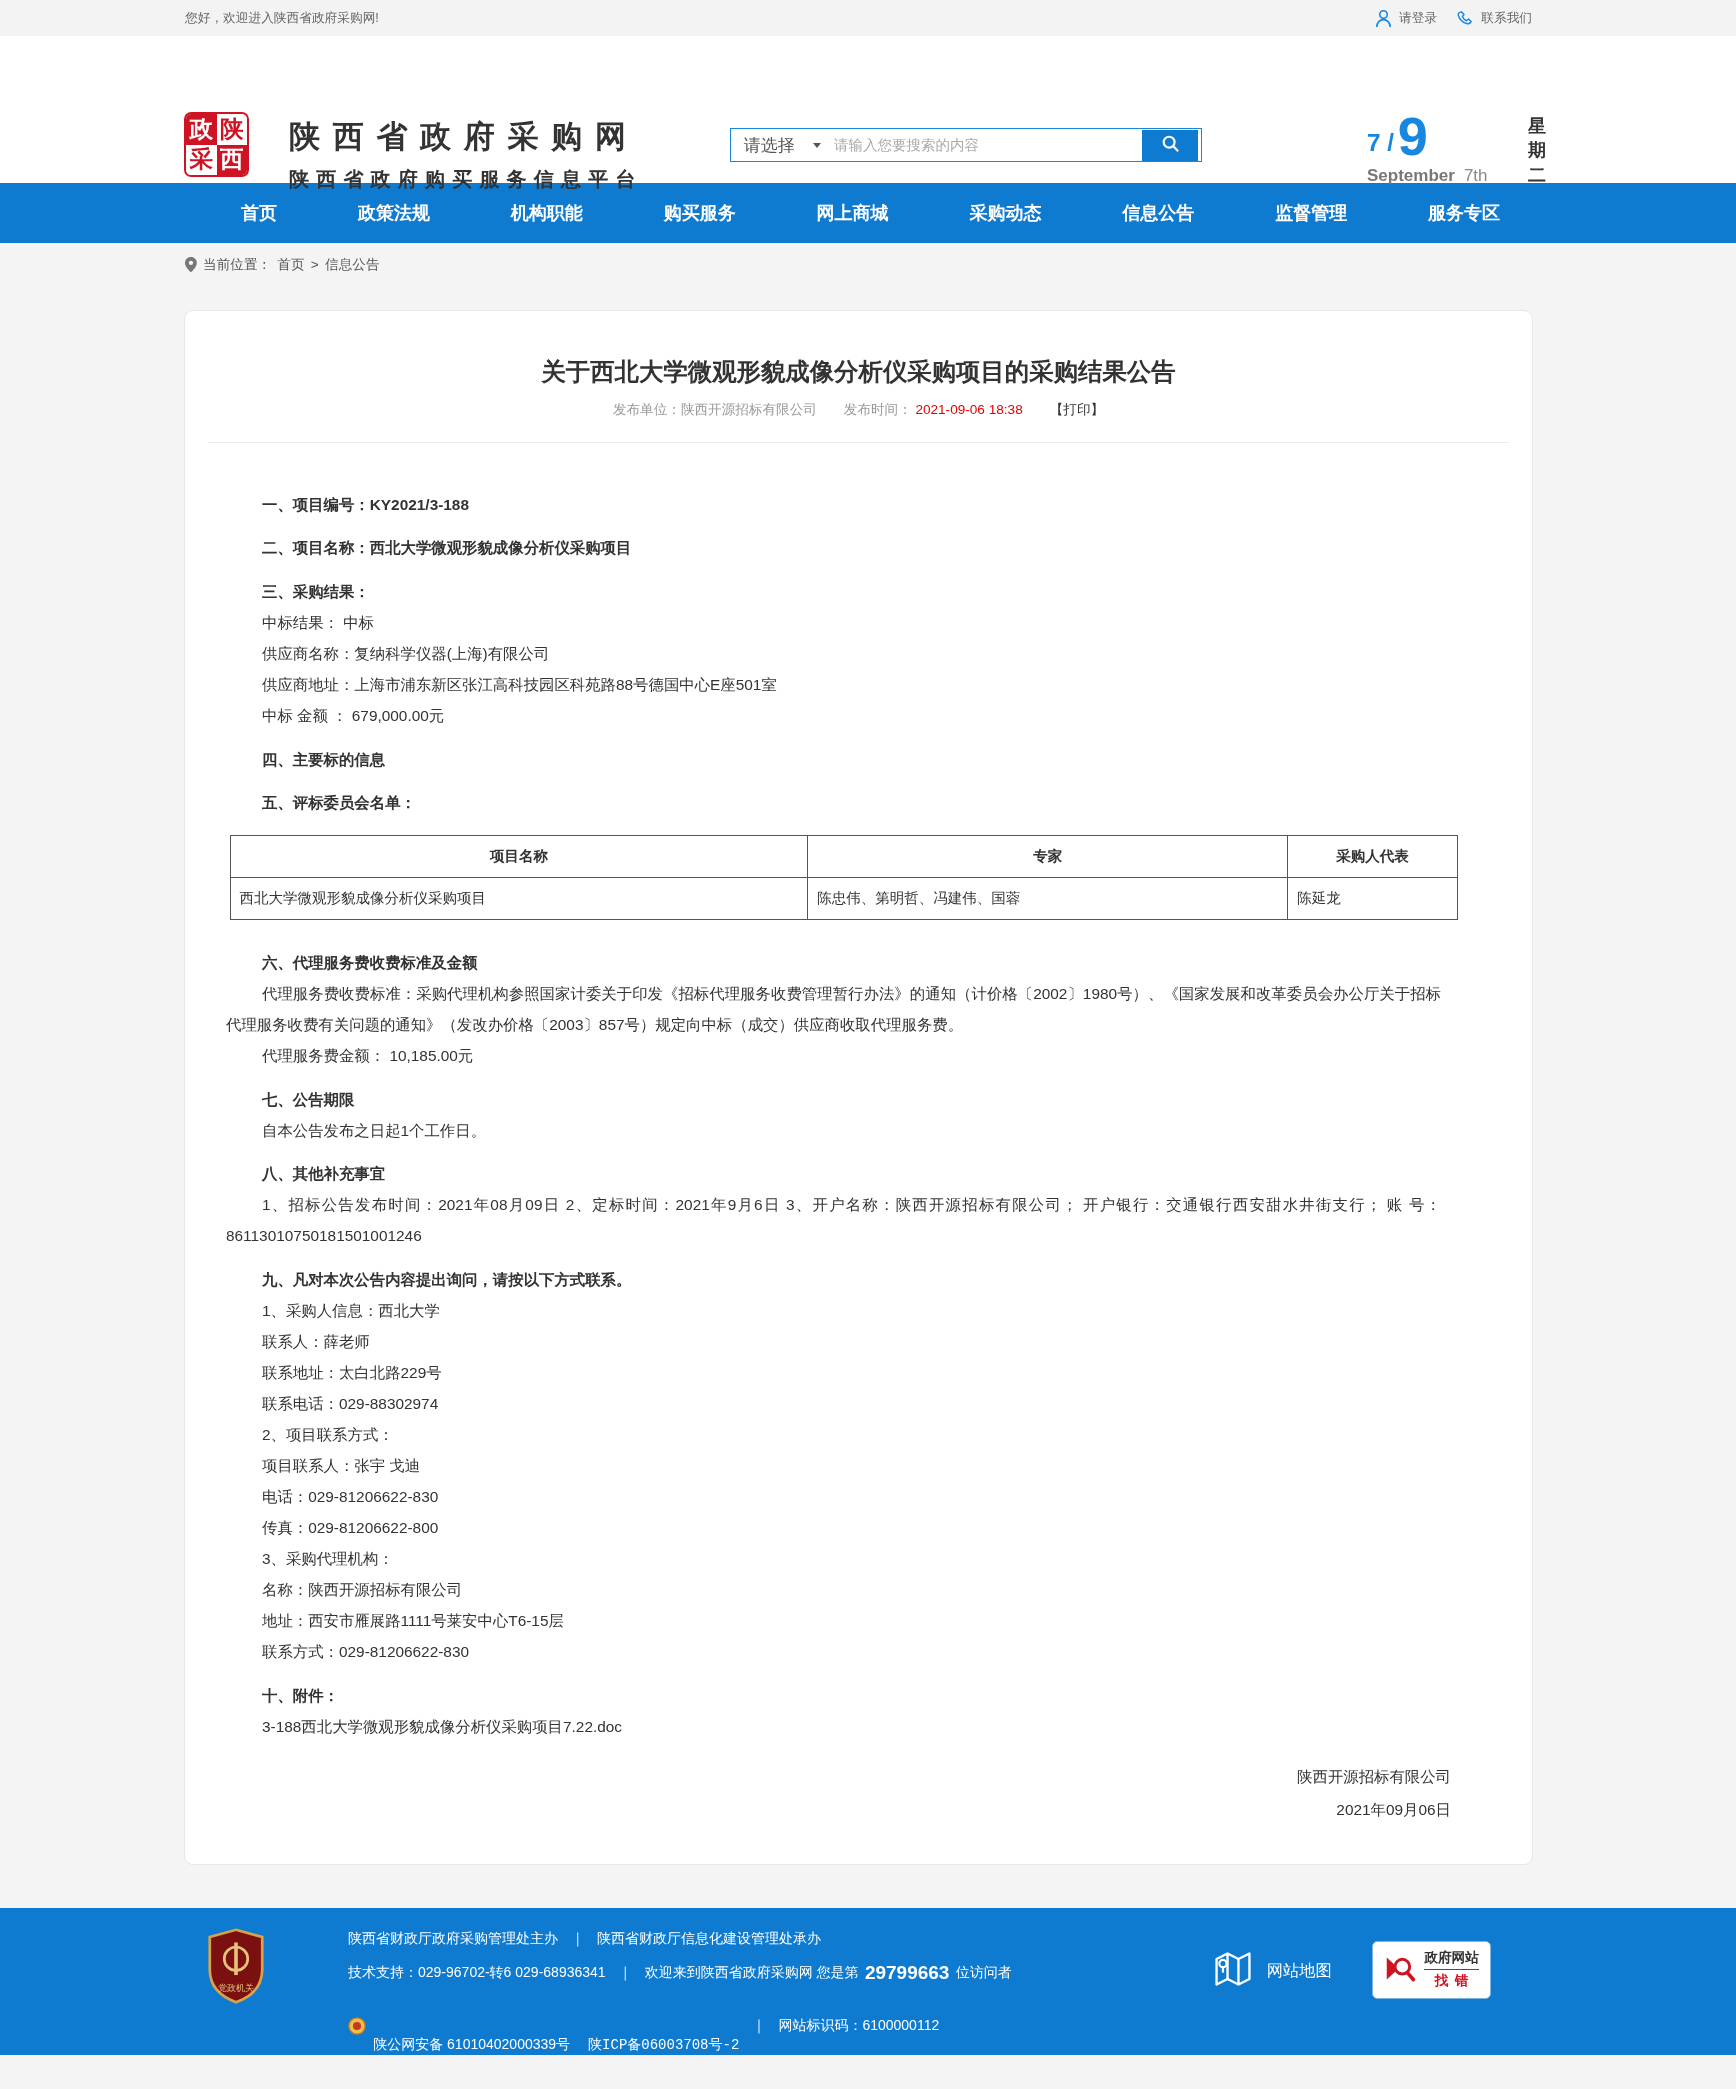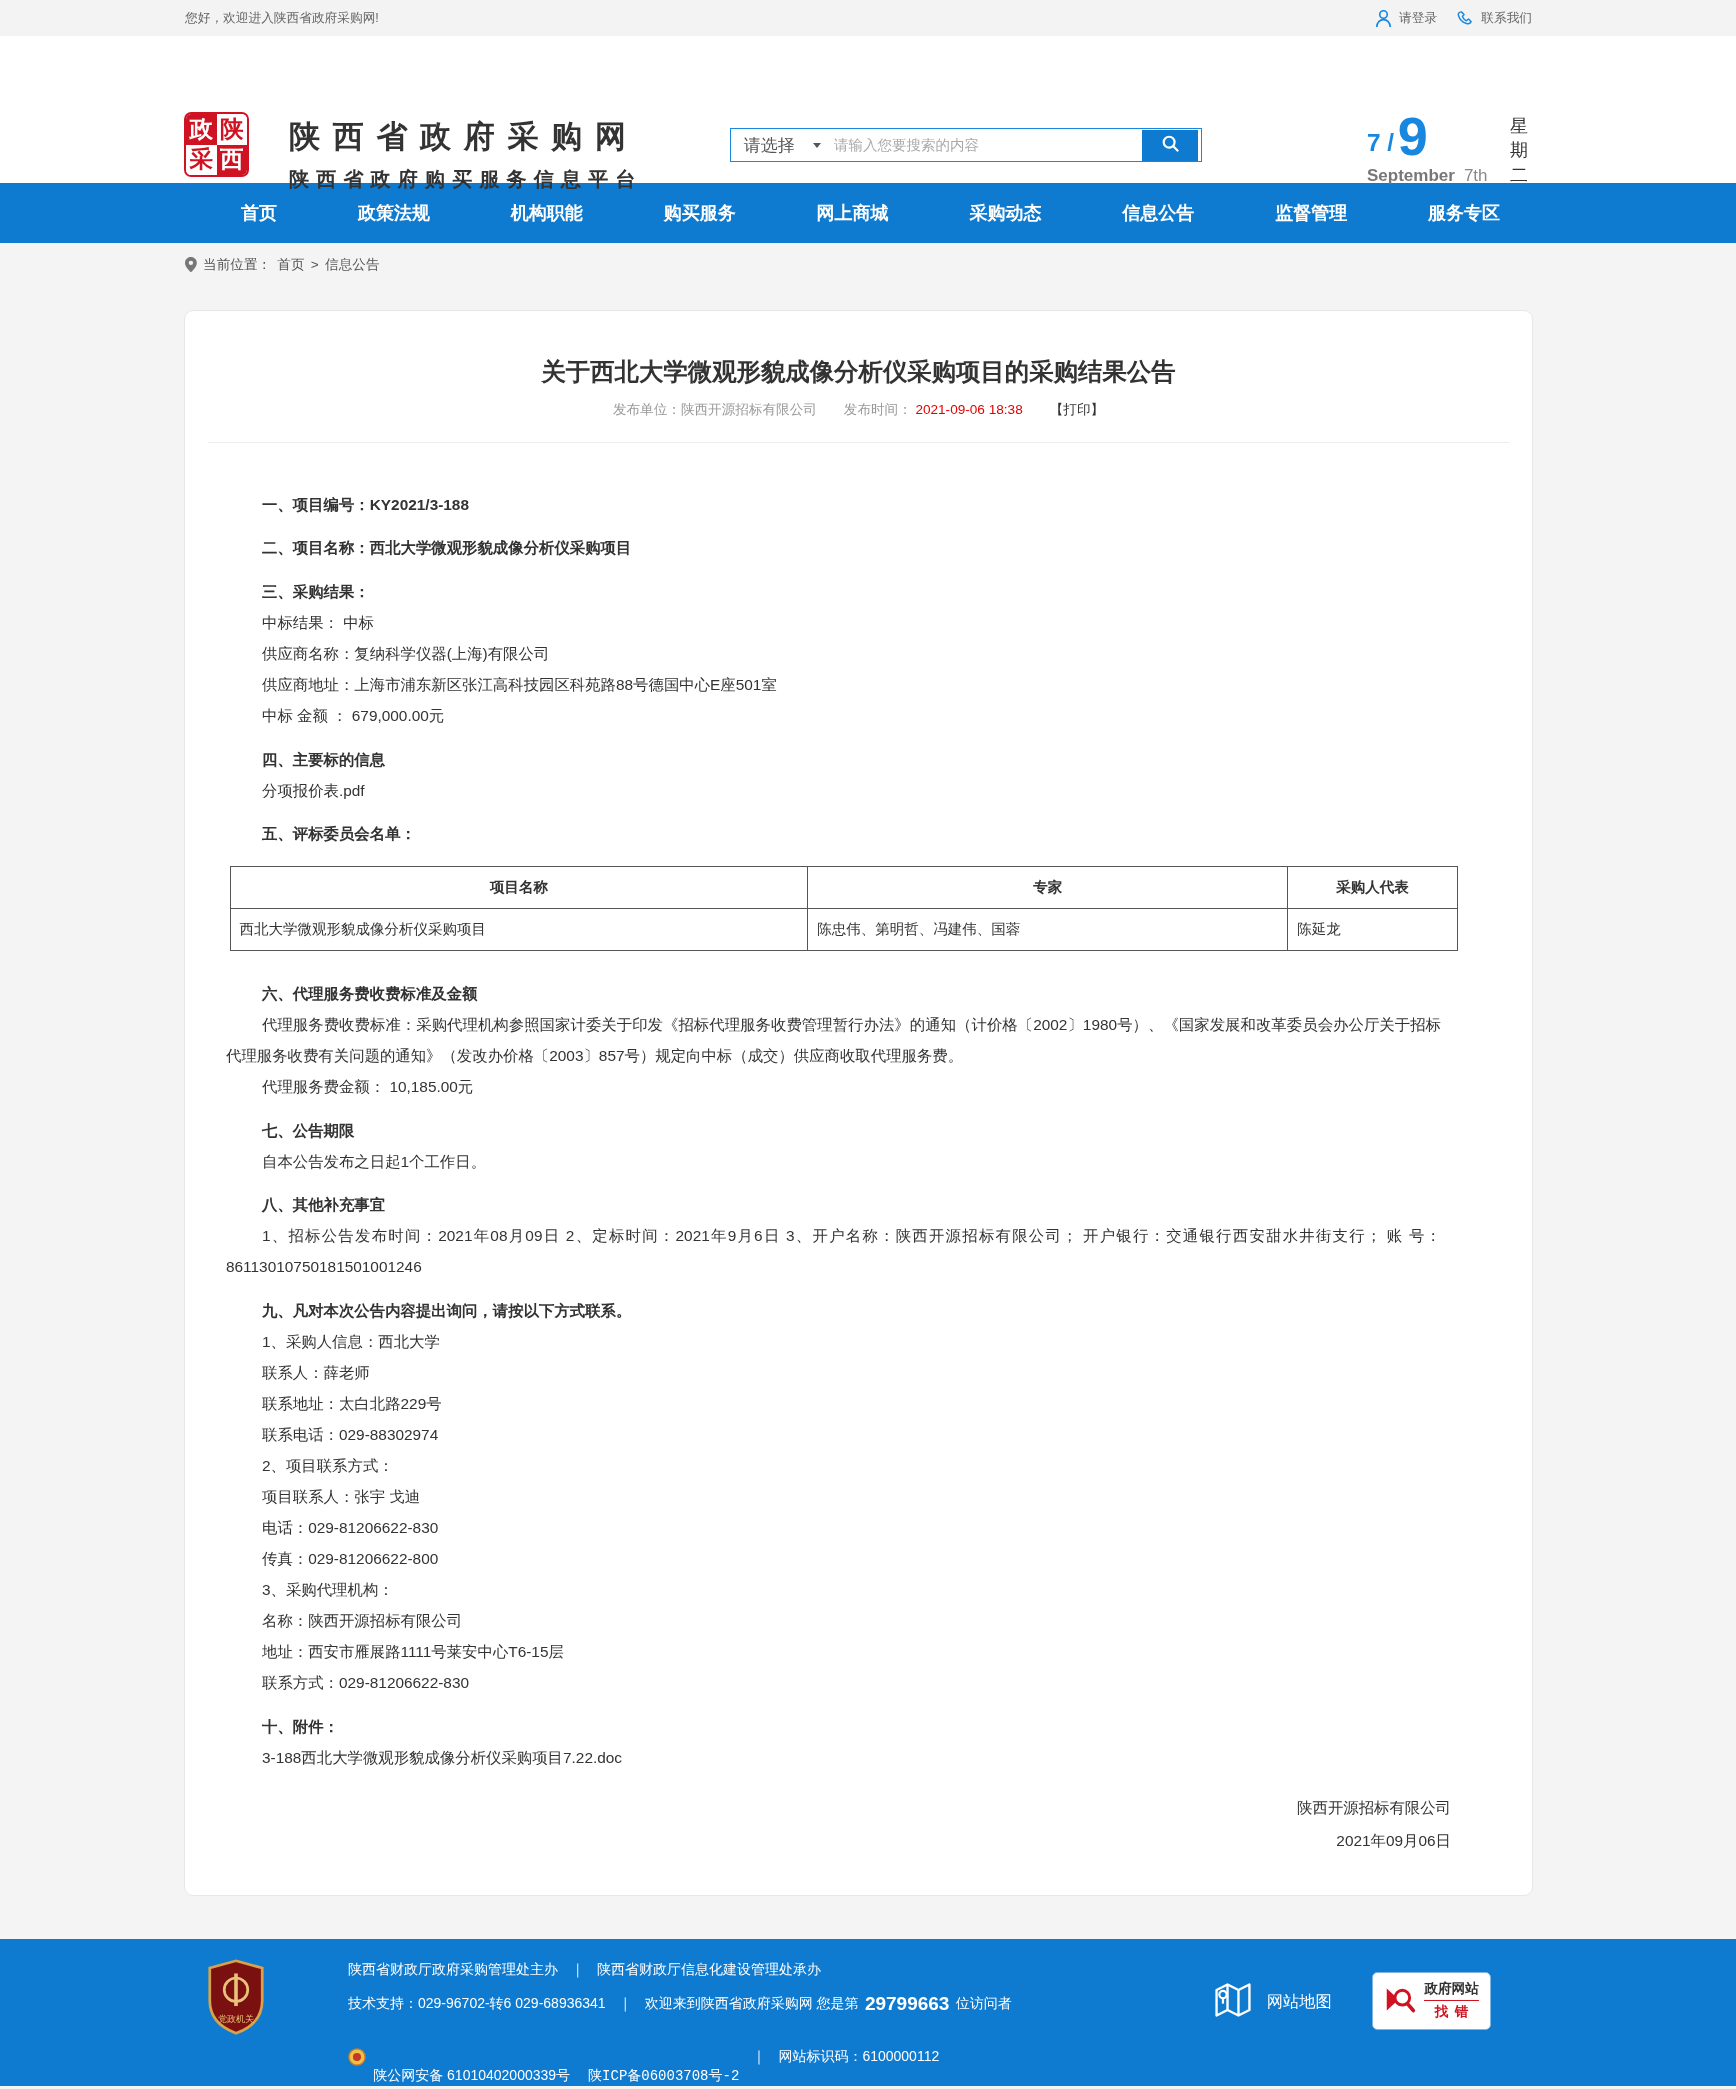--- a/index.html
+++ b/index.html
@@ -34,21 +34,21 @@
   .search-input { flex:1; height:100%; border:none; outline:none; font-size:14.5px; color:#333; min-width:0; background:transparent; }
   .search-input::placeholder { color:#aaa; }
   .search-btn { width:56px; height:31px; margin-right:2.7px; background:#0e7ad0; border:none; cursor:pointer;
                 display:flex; align-items:center; justify-content:center; flex-shrink:0; }
   .date-widget { position:absolute; left:1367px; top:78px; width:181px; height:72px; }
   .date-top { display:flex; align-items:flex-end; gap:3.6px; }
   .date-md  { color:#1787e0; font-weight:bold; font-size:24.4px; line-height:24.4px; padding-bottom:3.6px; }
   .date-day { color:#1787e0; font-weight:bold; font-size:54px; line-height:45px; }
   .date-sub { font-size:17px; color:#777; font-weight:bold; margin-top:7.2px; white-space:nowrap; }
   .date-ordinal { color:#888; font-weight:normal; margin-left:9px; }
-  .weekday { position:absolute; right:18px; top:0; width:22px; font-size:18px; font-weight:normal; color:#333;
+  .weekday { position:absolute; right:0; top:0; width:22px; font-size:18px; font-weight:bold; color:#333;
              line-height:24.4px; word-break:break-all; text-align:center; }
   
   .nav { height:60px; background:#0e7ad0; }
   .nav-inner { margin-left:241px; width:1259px; height:100%; display:flex; justify-content:space-between; align-items:center; }
   .nav-item { color:#fff; font-size:18px; font-weight:bold; cursor:pointer; white-space:nowrap; }
   
   .breadcrumb { height:43px; display:flex; align-items:center; padding-left:185px; font-size:13.6px; color:#555; gap:6.3px; }
   .breadcrumb .crumb-link { cursor:pointer; }
   
   .card { width:1349px; margin:23.5px 0 43px 184px; background:#fff; border:0.9px solid #e7e7e7; border-radius:9px; }
@@ -184,21 +184,20 @@
   </div>
   <div class="art-body">
       <p class="sec-heading">一、项目编号：KY2021/3-188</p>
       <p class="sec-heading">二、项目名称：西北大学微观形貌成像分析仪采购项目</p>
       <p class="sec-heading">三、采购结果：</p>
       <p class="para">中标结果： 中标</p>
       <p class="para">供应商名称：复纳科学仪器(上海)有限公司</p>
       <p class="para">供应商地址：上海市浦东新区张江高科技园区科苑路88号德国中心E座501室</p>
       <p class="para">中标 金额 ： 679,000.00元</p>
       <p class="sec-heading">四、主要标的信息</p>
-      <p class="para" style="cursor: pointer;">分项报价表.pdf</p>
       <p class="sec-heading">五、评标委员会名单：</p>
       <table class="committee-table">
         <thead>
           <tr>
             <th>项目名称</th>
             <th>专家</th>
             <th>采购人代表</th>
           </tr>
         </thead>
         <tbody>

